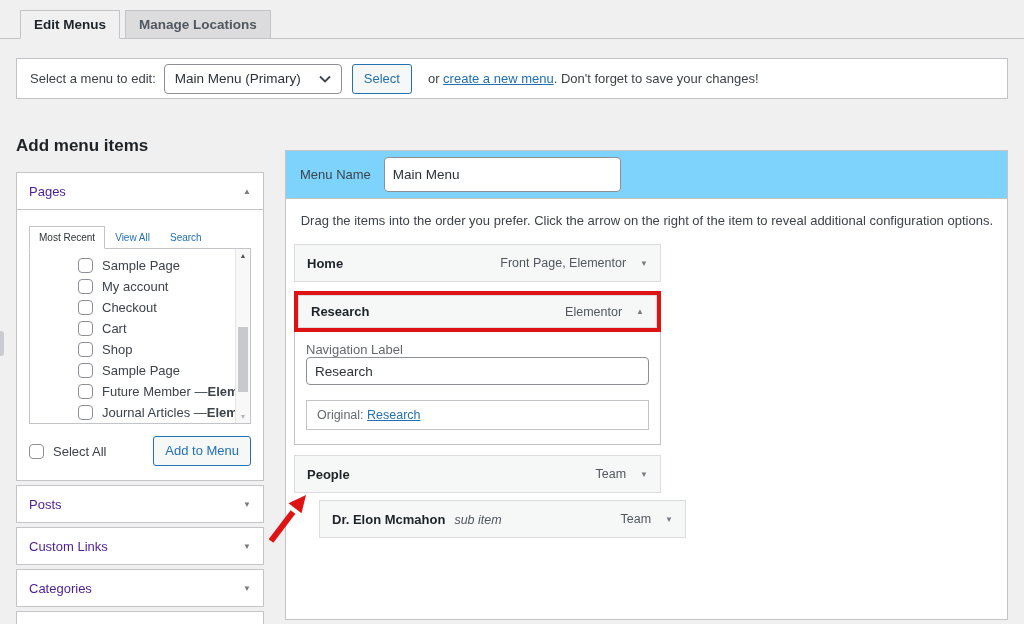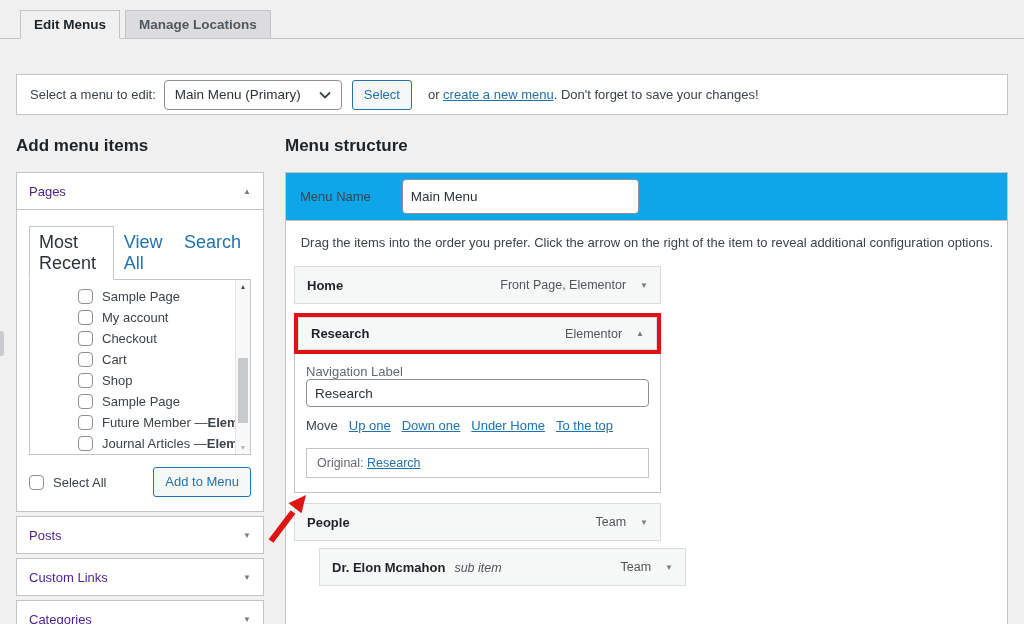--- a/index.html
+++ b/index.html
@@ -8,21 +8,21 @@
   .screen { position: relative; width: 1024px; height: 624px; background: #f0f0f1; overflow: hidden; }
 
   
   .tab-line { position: absolute; top: 38px; left: 0; right: 0; height: 1px; background: #c3c4c7; z-index: 1; }
   .tabs { position: absolute; top: 10px; left: 20px; display: flex; gap: 5px; z-index: 2; }
   .tab { height: 29px; line-height: 27px; padding: 0 13px; border: 1px solid #c3c4c7; font-size: 13.5px; font-weight: 700; cursor: pointer; }
   .tab.active { background: #f0f0f1; border-bottom-color: #f0f0f1; color: #1d2327; }
   .tab.inactive { background: #dcdcde; color: #50575e; }
 
   
-  .select-bar { position: absolute; top: 74px; left: 16px; width: 992px; height: 41px; background: #fff; border: 1px solid #c3c4c7; display: flex; align-items: center; padding: 0 13px; font-size: 13px; }
+  .select-bar { position: absolute; top: 58px; left: 16px; width: 992px; height: 41px; background: #fff; border: 1px solid #c3c4c7; display: flex; align-items: center; padding: 0 13px; font-size: 13px; }
   .select-bar .lbl { margin-right: 8px; }
   .dropdown { height: 30px; border: 1px solid #8c8f94; border-radius: 4px; background: #fff; display: flex; align-items: center; padding: 0 10px; font-size: 13.5px; color: #2c3338; cursor: pointer; }
   .dropdown .caret { margin-left: 18px; display: flex; }
   .btn-secondary { height: 30px; margin-left: 10px; padding: 0 11px; background: #f6f7f7; border: 1px solid #2271b1; border-radius: 3px; color: #2271b1; font-size: 13px; line-height: 28px; cursor: pointer; }
   .after-select { margin-left: 16px; }
   a.link { color: #2271b1; text-decoration: underline; cursor: pointer; }
 
   
   .col-left { position: absolute; left: 16px; top: 136px; width: 248px; }
   .col-right { position: absolute; left: 285px; top: 136px; width: 723px; }
@@ -30,41 +30,41 @@
 
   
   .panel { background: #fff; border: 1px solid #c3c4c7; margin-top: 14px; }
   .panel + .panel { margin-top: 4px; }
   .panel-head { height: 36px; display: flex; align-items: center; justify-content: space-between; padding: 0 12px; cursor: pointer; }
   .panel-head .ttl { font-size: 13px; font-weight: 400; color: #4c1d95; }
   .tri { font-size: 8px; color: #787c82; }
   .panel.open .panel-body { border-top: 1px solid #c3c4c7; padding: 16px 12px 14px 12px; }
 
   
-  .mini-tabs { display: flex; position: relative; z-index: 2; margin-bottom: -1px; font-size: 18px; }
+  .mini-tabs { display: flex; position: relative; z-index: 2; margin-bottom: -1px; font-size: 10px; }
   .mini-tab { padding: 5px 9px; cursor: pointer; }
   .mini-tab.active { background: #fff; border: 1px solid #c3c4c7; border-bottom: 1px solid #fff; color: #2c3338; }
   .mini-tab.linkish { color: #2271b1; border: 1px solid transparent; }
 
   
   .check-list { position: relative; border: 1px solid #c3c4c7; height: 176px; padding: 6px 20px 6px 10px; overflow: hidden; background: #fff; }
   .check-item { display: flex; align-items: center; height: 21px; font-size: 13px; color: #3c434a; white-space: nowrap; padding-left: 38px; }
   .cbx { width: 15px; height: 15px; border: 1px solid #8c8f94; border-radius: 4px; background: #fff; margin-right: 9px; flex: 0 0 auto; cursor: pointer; }
   .check-item b { font-weight: 700; color: #3c434a; }
   .scrollbar { position: absolute; top: 0; right: 0; bottom: 0; width: 15px; background: #f8f8f8; border-left: 1px solid #e5e5e5; }
   .scrollbar .up { position: absolute; top: 3px; left: 0; right: 0; text-align: center; font-size: 7px; color: #555; }
   .scrollbar .down { position: absolute; bottom: 3px; left: 0; right: 0; text-align: center; font-size: 7px; color: #b5b7ba; }
   .scrollbar .thumb { position: absolute; left: 2px; width: 10px; top: 45%; height: 37%; background: #c7c9cc; cursor: pointer; }
 
   .list-actions { margin-top: 12px; height: 30px; display: flex; align-items: center; justify-content: space-between; }
   .select-all { display: flex; align-items: center; font-size: 13px; }
 
   
   .structure-box { background: #fff; border: 1px solid #c3c4c7; margin-top: 14px; height: 470px; }
-  .name-row { background: #0ea5e9; border-bottom: 1px solid #c3c4c7; height: 48px; display: flex; align-items: center; padding: 0 14px; gap: 18px; }
+  .name-row { background: #7dd3fc; border-bottom: 1px solid #c3c4c7; height: 48px; display: flex; align-items: center; padding: 0 14px; }
   .name-row .lbl { font-size: 13px; margin-right: 13px; }
   .text-input { height: 35px; border: 1px solid #8c8f94; border-radius: 4px; padding: 0 8px; font-size: 13.5px; color: #2c3338; font-family: inherit; background: #fff; }
   .name-input { width: 237px; }
   .structure-body { padding: 14px; }
   .desc { font-size: 13px; color: #3c434a; text-align: right; }
   .items { margin-top: 16px; margin-left: -6px; width: 380px; }
 
   .menu-bar { width: 367px; height: 38px; background: #f6f7f7; border: 1px solid #dcdcde; display: flex; align-items: center; justify-content: space-between; padding: 0 12px; cursor: move; }
   .menu-bar .left { display: flex; align-items: baseline; }
   .menu-bar .item-name { font-size: 13px; font-weight: 700; color: #1d2327; }
@@ -208,21 +208,20 @@
     </div>
     <div class="panel">
       <div class="panel-head">
         
         
       </div>
     </div>
   </div>
 
   <div class="col-right">
-    <div class="section-heading">Menu structure</div>
 
     <div class="structure-box">
       <div class="name-row">
         <span class="lbl">Menu Name</span>
         <input class="text-input name-input" value="Main Menu" style="">
       </div>
       <div class="structure-body">
         <div class="desc">Drag the items into the order you prefer. Click the arrow on the right of the item to reveal additional configuration options.</div>
 
         <div class="items">
@@ -246,27 +245,20 @@
               <span class="right">
                   <span>Elementor</span>
                   <span class="tri">▲</span>
                 </span>
             </div>
           </div>
 
           <div class="expanded">
             <div class="field-lbl">Navigation Label</div>
             <input class="text-input nav-input" value="Research" style="">
-            <div class="move-row">
-              <span>Move</span>
-              <a class="link">Up one</a>
-              <a class="link">Down one</a>
-              <a class="link">Under Home</a>
-              <a class="link">To the top</a>
-            </div>
             <div class="original-box">
               <span>Original:</span>
               <a class="link">Research</a>
             </div>
           </div>
           <div class="gap10"></div>
 
           <div class="menu-bar">
             <span class="left">
                 <span class="item-name">People</span>

